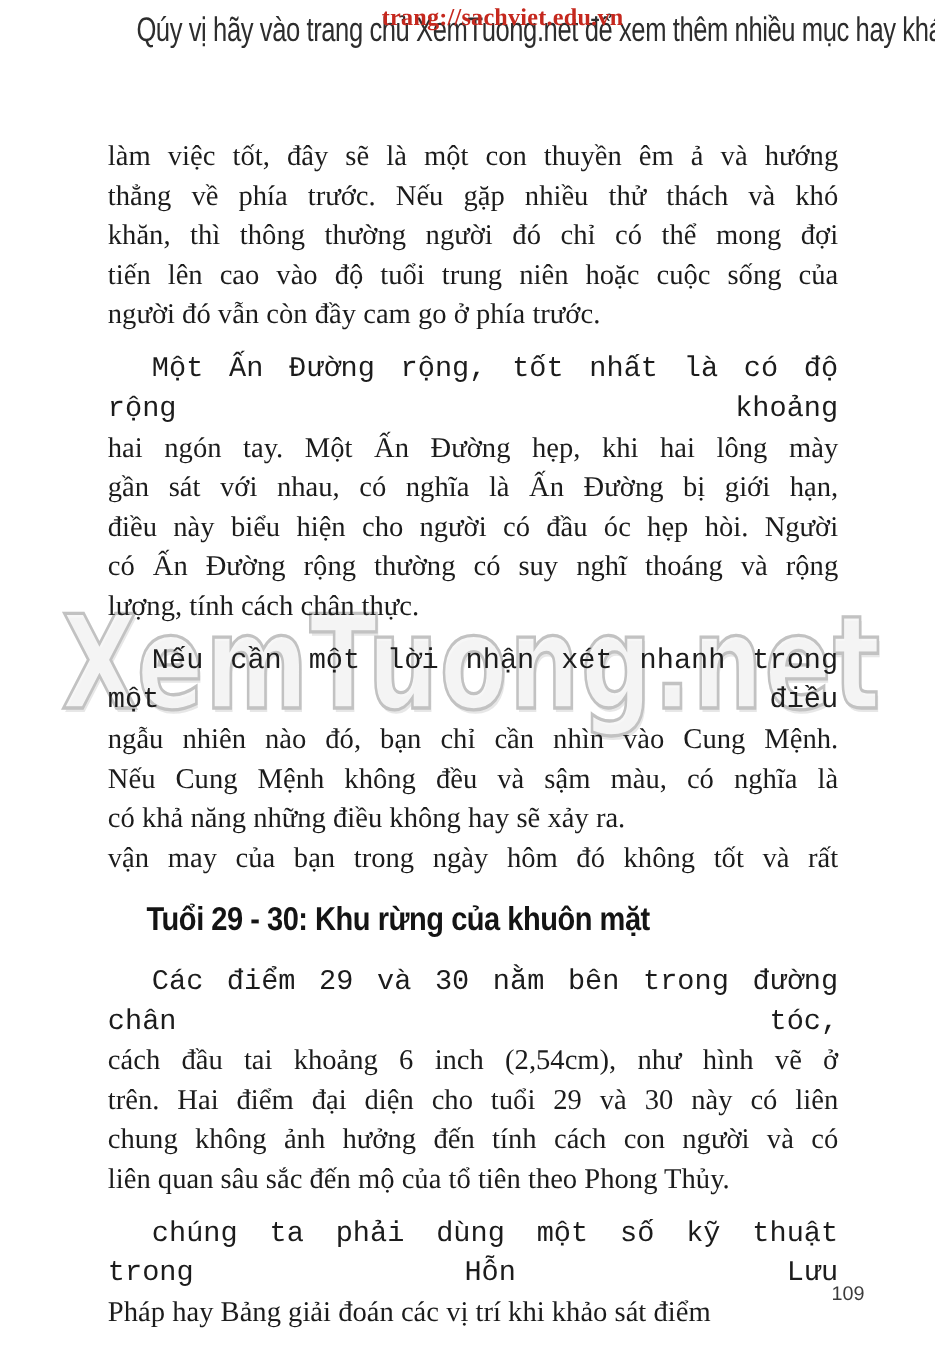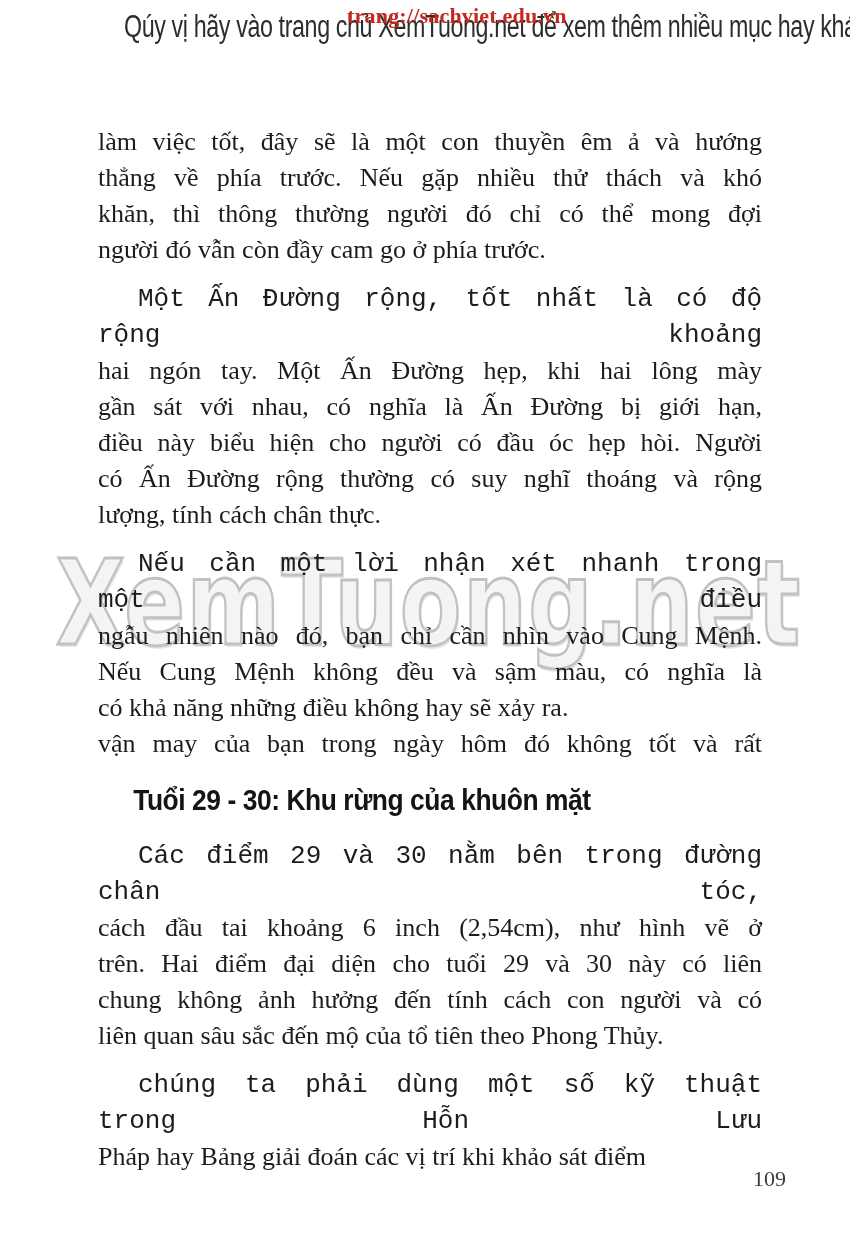--- a/index.html
+++ b/index.html
@@ -94,22 +94,22 @@
     transform: scaleX(0.88);
     transform-origin: left center;
     white-space: nowrap;
   }
 
   .page-number {
     position: absolute;
     top: 1166px;
     right: 64px;
     z-index: 1;
-    font-family: Liberation Serif, serif;
-    font-size: 22px;
+    font-family: Liberation Sans, sans-serif;
+    font-size: 18px;
     color: #3b3b3b;
   }
 </style>
 </head>
 <body>
 
 <div class="page">
 
   <div class="top-notice">
     <span class="condense">Qúy vị hãy vào trang chủ XemTuong.net để xem thêm nhiều mục hay khác</span>
@@ -117,20 +117,21 @@
 
   <div class="overlay-url">trang://sachviet.edu.vn</div>
 
   <div class="watermark">XemTuong.net</div>
 
   <div class="column">
       <div class="para">
         <div class="line">làm việc tốt, đây sẽ là một con thuyền êm ả và hướng</div>
         <div class="line">thẳng về phía trước. Nếu gặp nhiều thử thách và khó</div>
         <div class="line">khăn, thì thông thường người đó chỉ có thể mong đợi</div>
+        <div class="line">tiến lên cao vào độ tuổi trung niên hoặc cuộc sống của</div>
         <div class="line last">người đó vẫn còn đầy cam go ở phía trước.</div>
       </div>
       <div class="para indent">
         <div class="line">Một Ấn Đường rộng, tốt nhất là có độ rộng khoảng</div>
         <div class="line">hai ngón tay. Một Ấn Đường hẹp, khi hai lông mày</div>
         <div class="line">gần sát với nhau, có nghĩa là Ấn Đường bị giới hạn,</div>
         <div class="line">điều này biểu hiện cho người có đầu óc hẹp hòi. Người</div>
         <div class="line">có Ấn Đường rộng thường có suy nghĩ thoáng và rộng</div>
         <div class="line last">lượng, tính cách chân thực.</div>
       </div>

